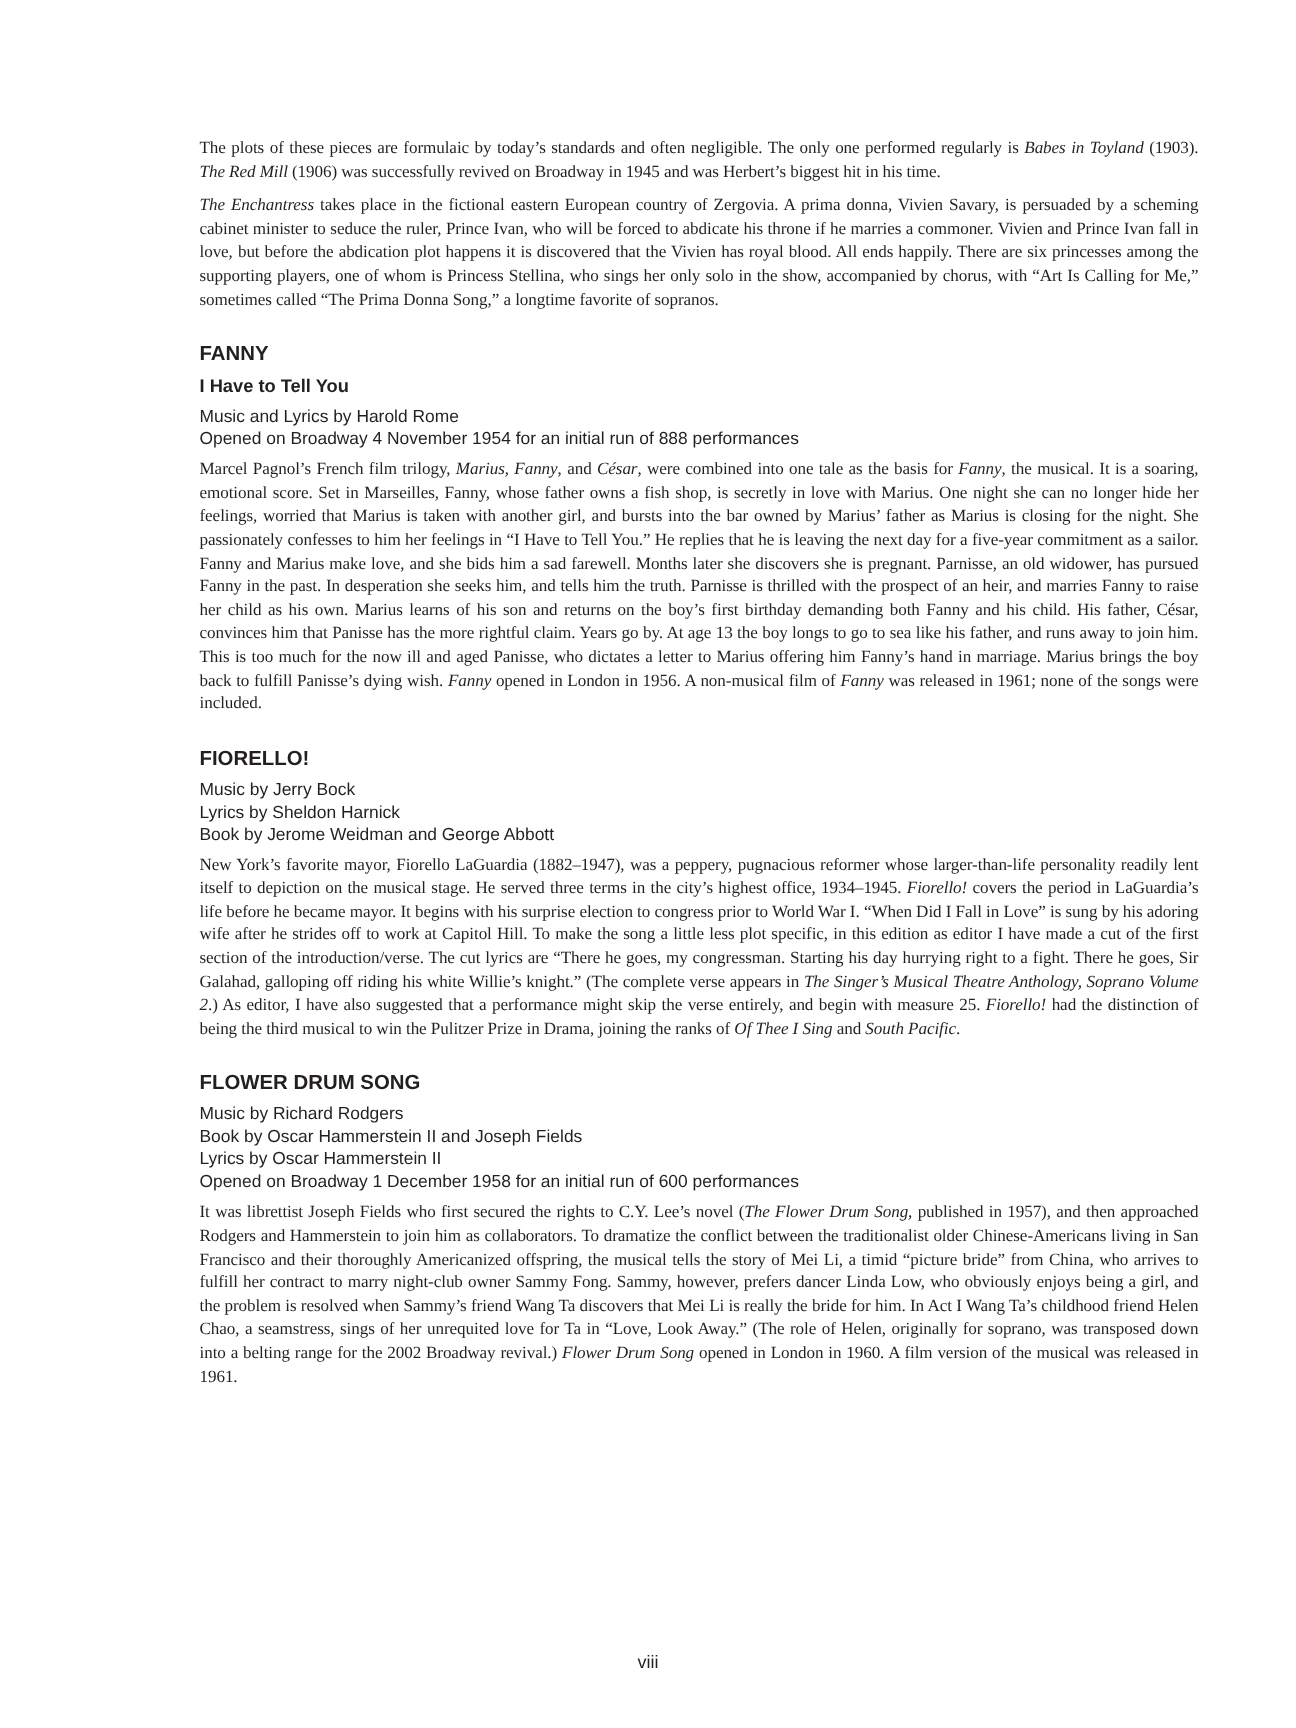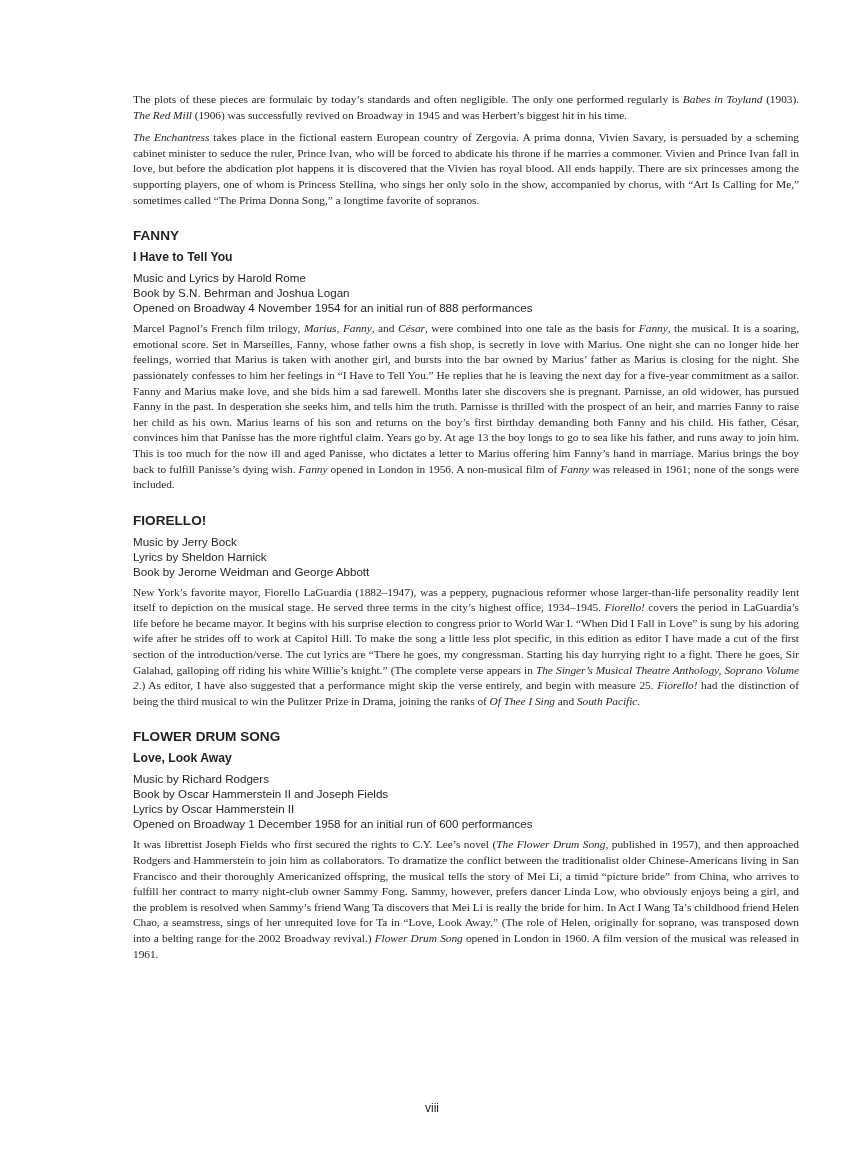--- a/index.html
+++ b/index.html
@@ -52,39 +52,37 @@
   <div>
     <p class="body-p">The plots of these pieces are formulaic by today’s standards and often negligible. The only one performed regularly is <i>Babes in Toyland</i> (1903). <i>The Red Mill</i> (1906) was successfully revived on Broadway in 1945 and was Herbert’s biggest hit in his time.</p>
     <p class="body-p"><i>The Enchantress</i> takes place in the fictional eastern European country of Zergovia. A prima donna, Vivien Savary, is persuaded by a scheming cabinet minister to seduce the ruler, Prince Ivan, who will be forced to abdicate his throne if he marries a commoner. Vivien and Prince Ivan fall in love, but before the abdication plot happens it is discovered that the Vivien has royal blood. All ends happily. There are six princesses among the supporting players, one of whom is Princess Stellina, who sings her only solo in the show, accompa­nied by chorus, with <b>“Art Is Calling for Me,”</b> sometimes called “The Prima Donna Song,” a longtime favorite of sopranos.</p>
   </div>
 
   <div class="section">
     <h2 class="show-title">FANNY</h2>
     <h3 class="song-title">I Have to Tell You</h3>
     <div class="credits">
       <span class="credit-line">Music and Lyrics by Harold Rome</span>
-      <span class="credit-line">Book by S.N. Behrman and Joshua Logan</span>
       <span class="credit-line">Opened on Broadway 4 November 1954 for an initial run of 888 performances</span>
     </div>
     <p class="body-p">Marcel Pagnol’s French film trilogy, <i>Marius</i>, <i>Fanny</i>, and <i>César</i>, were combined into one tale as the basis for <i>Fanny</i>, the musical. It is a soaring, emotional score. Set in Marseilles, Fanny, whose father owns a fish shop, is secretly in love with Marius. One night she can no longer hide her feelings, worried that Marius is taken with another girl, and bursts into the bar owned by Marius’ father as Marius is clos­ing for the night. She passionately confesses to him her feelings in <b>“I Have to Tell You.”</b> He replies that he is leaving the next day for a five-year commitment as a sailor. Fanny and Marius make love, and she bids him a sad farewell. Months later she discovers she is preg­nant. Parnisse, an old widower, has pursued Fanny in the past. In desperation she seeks him, and tells him the truth. Parnisse is thrilled with the prospect of an heir, and marries Fanny to raise her child as his own. Marius learns of his son and returns on the boy’s first birth­day demanding both Fanny and his child. His father, César, convinces him that Panisse has the more rightful claim. Years go by. At age 13 the boy longs to go to sea like his father, and runs away to join him. This is too much for the now ill and aged Panisse, who dictates a letter to Marius offering him Fanny’s hand in marriage. Marius brings the boy back to fulfill Panisse’s dying wish. <i>Fanny</i> opened in London in 1956. A non-musical film of <i>Fanny</i> was released in 1961; none of the songs were included.</p>
   </div>
 
   <div class="section">
     <h2 class="show-title">FIORELLO!</h2>
     <div class="credits">
       <span class="credit-line">Music by Jerry Bock</span>
       <span class="credit-line">Lyrics by Sheldon Harnick</span>
       <span class="credit-line">Book by Jerome Weidman and George Abbott</span>
     </div>
     <p class="body-p">New York’s favorite mayor, Fiorello LaGuardia (1882–1947), was a peppery, pugnacious reformer whose larger-than-life personality readily lent itself to depiction on the musical stage. He served three terms in the city’s highest office, 1934–1945. <i>Fiorello!</i> covers the period in LaGuardia’s life before he became mayor. It begins with his surprise election to congress prior to World War I. <b>“When Did I Fall in Love”</b> is sung by his adoring wife after he strides off to work at Capitol Hill. To make the song a little less plot specific, in this edition as editor I have made a cut of the first section of the introduction/verse. The cut lyrics are “There he goes, my congressman. Starting his day hurrying right to a fight. There he goes, Sir Galahad, galloping off riding his white Willie’s knight.” (The complete verse appears in <i>The Singer’s Musical Theatre Anthology, Soprano Volume 2</i>.) As editor, I have also suggested that a performance might skip the verse entirely, and begin with measure 25. <i>Fiorello!</i> had the distinction of being the third musical to win the Pulitzer Prize in Drama, joining the ranks of <i>Of Thee I Sing</i> and <i>South Pacific</i>.</p>
   </div>
 
   <div class="section">
     <h2 class="show-title">FLOWER DRUM SONG</h2>
-    <h3 class="song-title">Love, Look Away</h3>
     <div class="credits">
       <span class="credit-line">Music by Richard Rodgers</span>
       <span class="credit-line">Book by Oscar Hammerstein II and Joseph Fields</span>
       <span class="credit-line">Lyrics by Oscar Hammerstein II</span>
       <span class="credit-line">Opened on Broadway 1 December 1958 for an initial run of 600 performances</span>
     </div>
     <p class="body-p">It was librettist Joseph Fields who first secured the rights to C.Y. Lee’s novel (<i>The Flower Drum Song,</i> published in 1957), and then approached Rodgers and Hammerstein to join him as collaborators. To dramatize the conflict between the traditionalist older Chinese-Americans living in San Francisco and their thoroughly Americanized offspring, the musical tells the story of Mei Li, a timid “picture bride” from China, who arrives to fulfill her contract to marry night-club owner Sammy Fong. Sammy, however, prefers dancer Linda Low, who obviously enjoys being a girl, and the problem is resolved when Sammy’s friend Wang Ta discovers that Mei Li is really the bride for him. In Act I Wang Ta’s childhood friend Helen Chao, a seamstress, sings of her unrequited love for Ta in <b>“Love, Look Away.”</b> (The role of Helen, originally for soprano, was transposed down into a belting range for the 2002 Broadway revival.) <i>Flower Drum Song</i> opened in London in 1960. A film version of the musical was released in 1961.</p>
   </div>
 
 </div>

